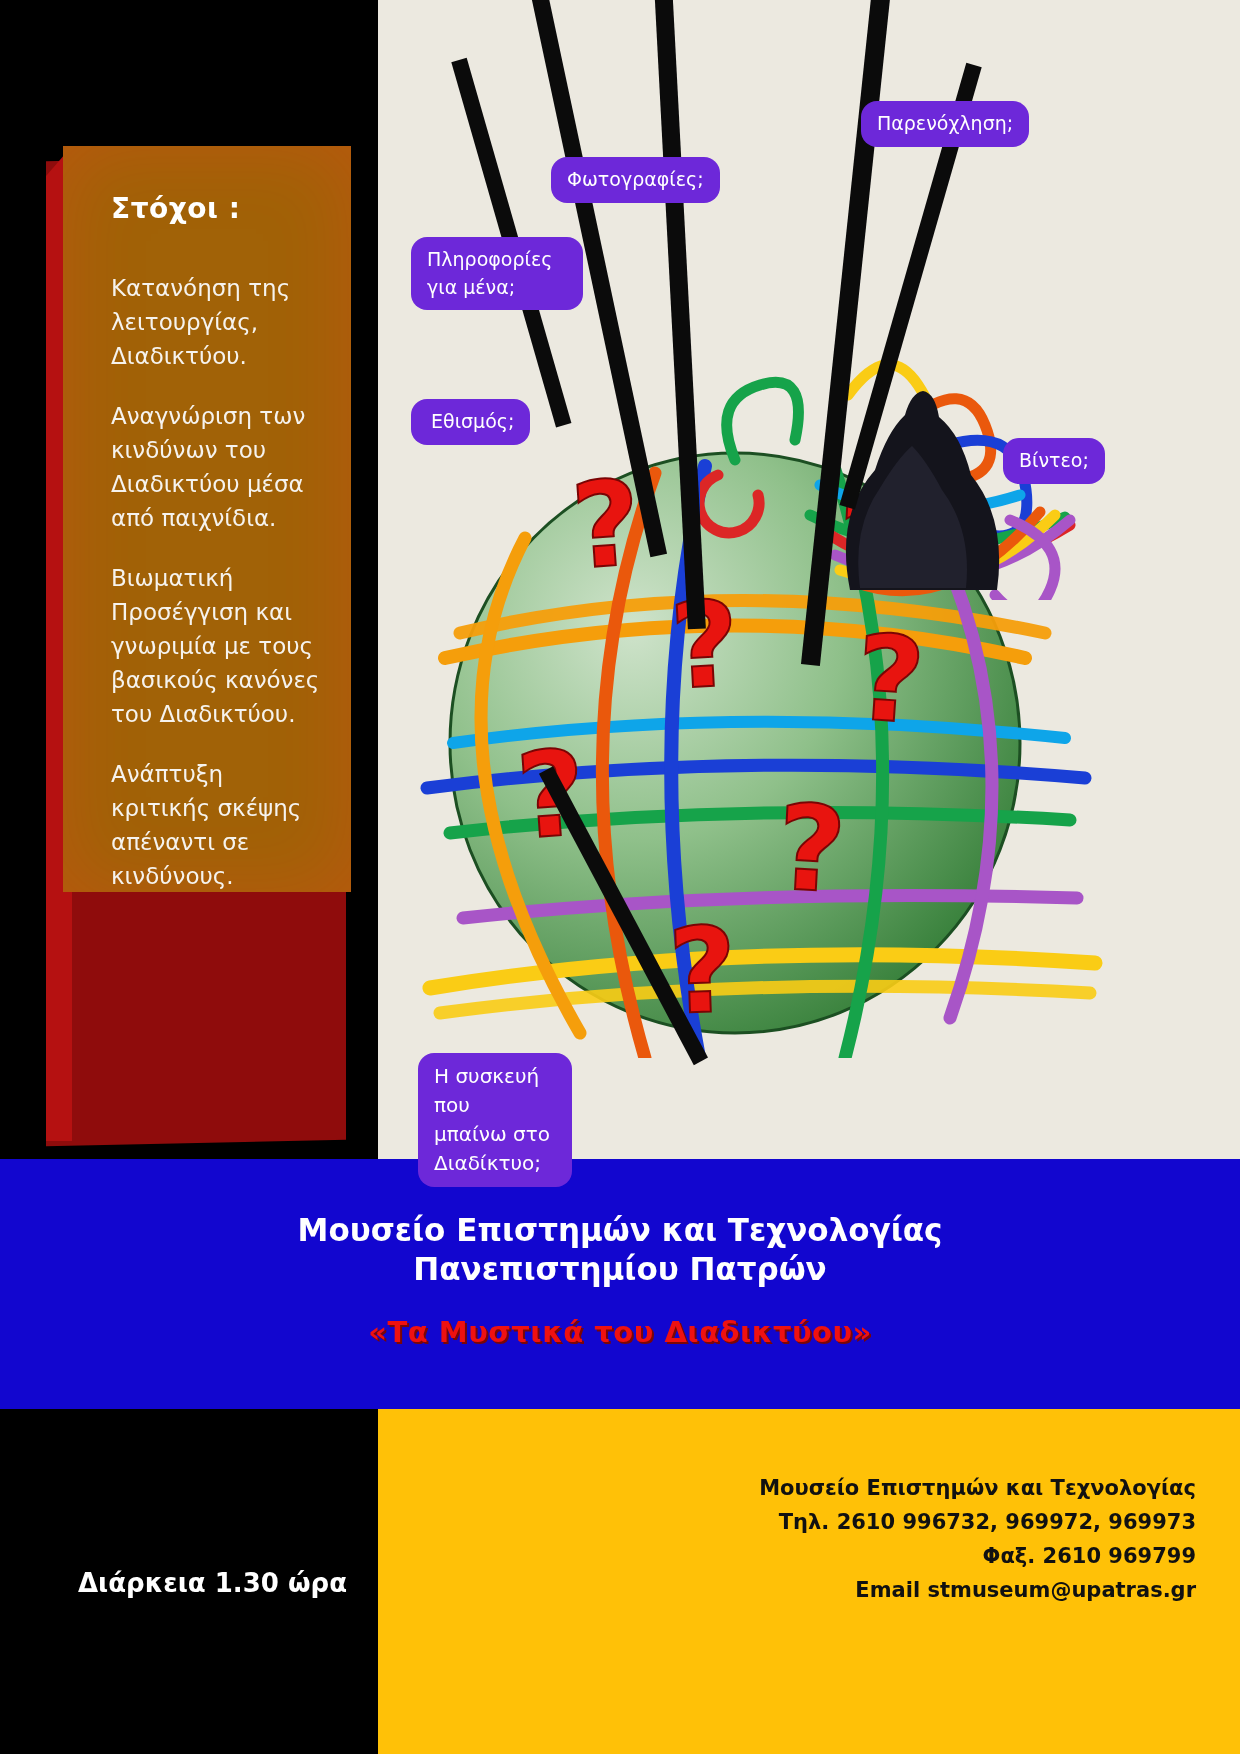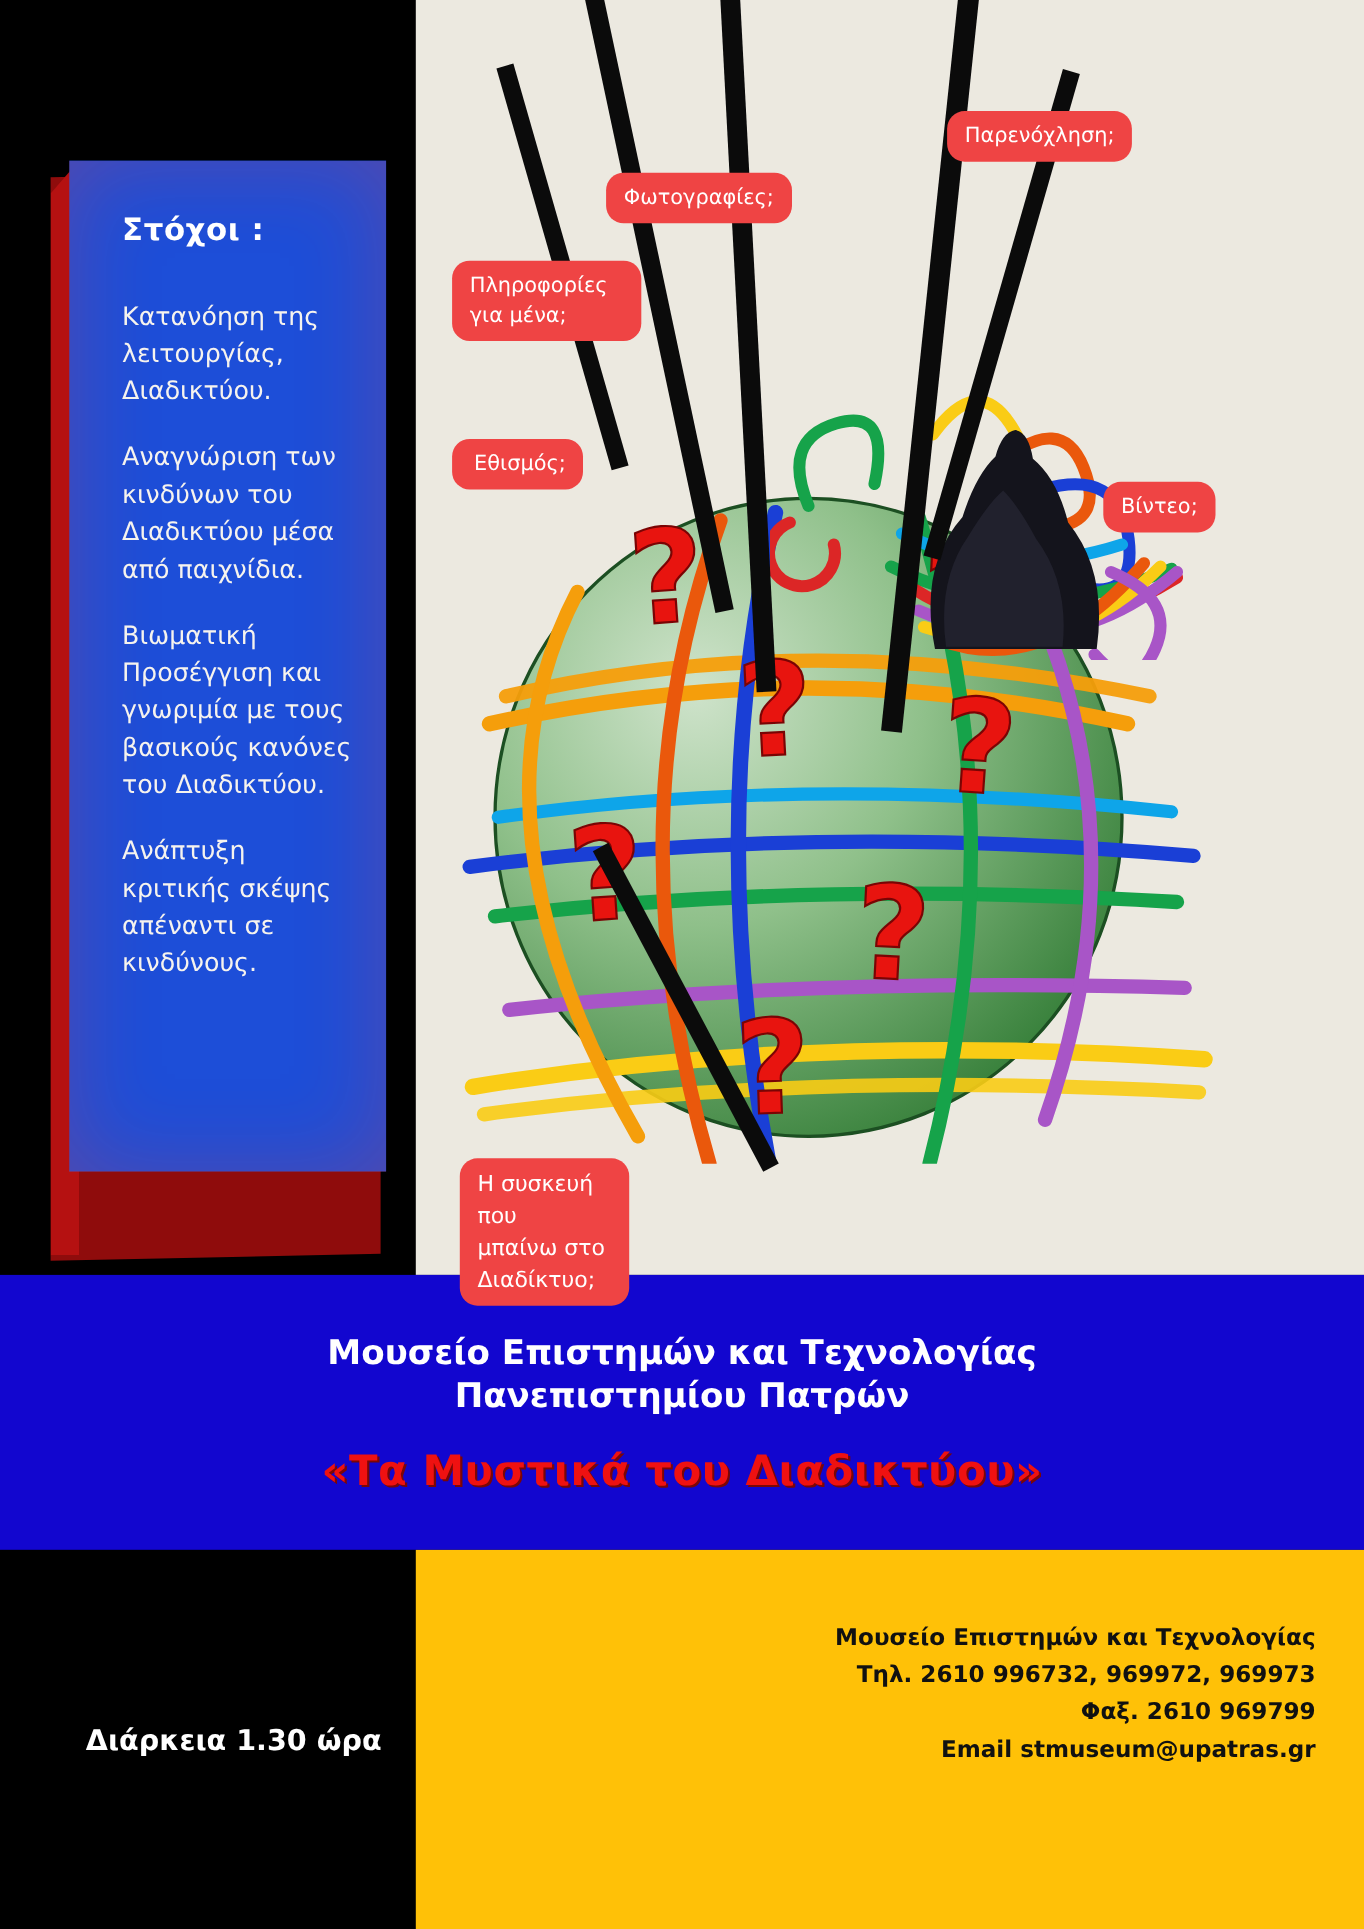--- a/index.html
+++ b/index.html
@@ -21,64 +21,64 @@
     position:absolute;left:46px;top:158px;width:300px;height:985px;
     background:#8f0c0c;
     transform:skewY(-1.2deg);
   }
   .red-side{
     position:absolute;left:46px;top:146px;width:26px;height:995px;
     background:#b51111;
     clip-path:polygon(0 30px,100% 0,100% 100%,0 100%);
   }
   .red-panel{
-    position:absolute;left:63px;top:146px;width:288px;height:919px;
-    background:#1d4ed8;
+    position:absolute;left:63px;top:146px;width:288px;height:746px;
+    background:#a16207;
     box-shadow:inset 0 0 80px rgba(255,60,40,.25);
   }
   .red-panel .inner{padding:48px 26px 0 48px;}
   .goals-title{
     color:#ffffff;font-size:28px;font-weight:bold;letter-spacing:.5px;
     margin:0 0 46px 0;line-height:1.1;
   }
   .goal{
     color:#f6f3ee;font-size:23px;line-height:1.48;margin:0 0 26px 0;
     font-weight:normal;
   }
 
   
   .globe-wrap{position:absolute;left:405px;top:418px;width:700px;height:640px;}
 
   
   .scribbles{position:absolute;left:700px;top:270px;width:390px;height:330px;}
 
   
   .bubble{
-    position:absolute;background:#ef4444;color:#ffffff;
+    position:absolute;background:#6d28d9;color:#ffffff;
     border-radius:16px;padding:9px 16px;
     font-size:19px;line-height:1.45;white-space:pre-line;
     font-family:"DejaVu Sans","Liberation Sans",sans-serif;
     z-index:6;
   }
   .tail{position:absolute;background:#0b0b0b;z-index:5;transform-origin:top center;}
 
   
   .blue-band{
     position:absolute;left:0;top:1159px;width:1240px;height:250px;
     background:#1206cf;
   }
   .org-title{
     color:#ffffff;text-align:center;font-size:31px;font-weight:bold;
     line-height:1.25;padding-top:52px;margin:0;
   }
   .org-sub{
     color:#ffffff;text-align:center;font-size:21px;margin:16px 0 0 0;font-weight:normal;
   }
   .prog-title{
-    text-align:center;font-size:38px;font-weight:bold;margin:26px 0 0 0;
+    text-align:center;font-size:29px;font-weight:bold;margin:26px 0 0 0;
     color:#ef1111;
     text-shadow:2px 2px 0 #7a0606;
     letter-spacing:.5px;
   }
 
   
   .bottom{position:absolute;left:0;top:1409px;width:1240px;height:345px;background:#000000;}
   .yellow-box{
     position:absolute;left:378px;top:1409px;width:862px;height:345px;background:#ffc107;
   }

